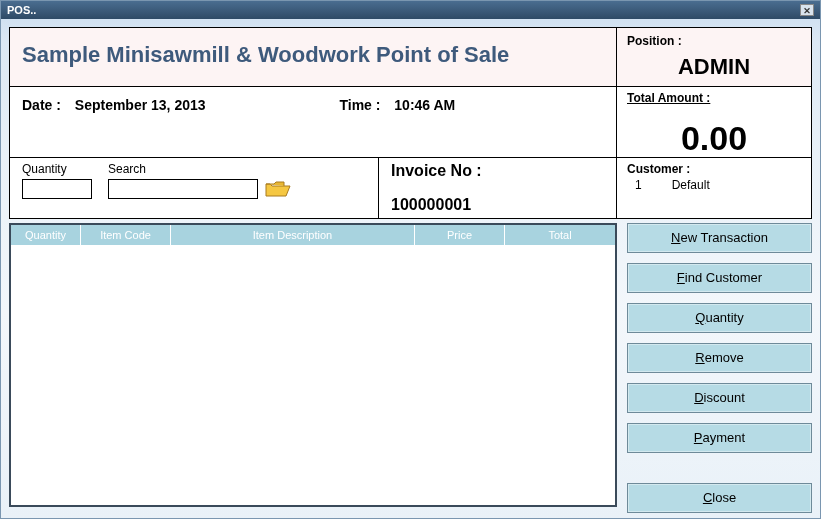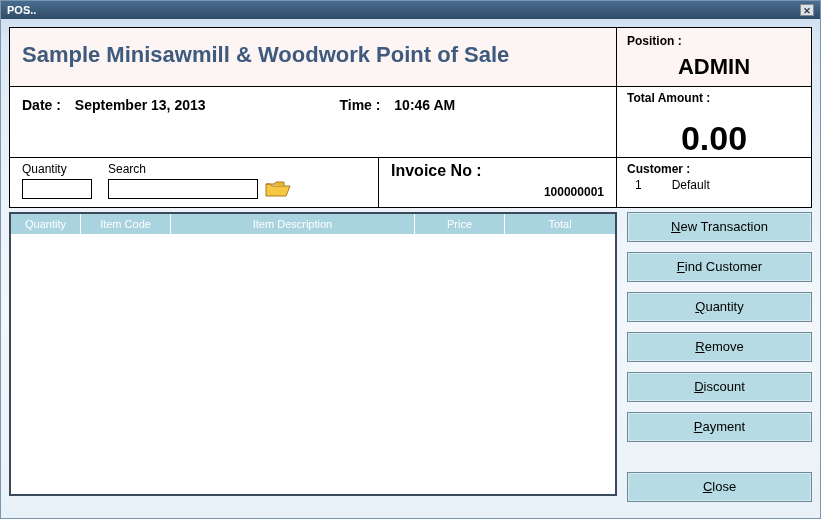--- a/index.html
+++ b/index.html
@@ -94,20 +94,21 @@
     width: 195px;
     border: 1px solid #000;
     border-top: none;
     border-left: none;
     background: #fff;
     padding: 4px 10px 2px 10px;
   }
   .total-panel .lbl {
     font-size: 12px;
     font-weight: bold;
+    text-decoration: underline;
   }
   .total-panel .amount {
     text-align: center;
     font-size: 34px;
     font-weight: 800;
     line-height: 1;
     margin-top: 16px;
   }
   .row3 {
     display: flex;
@@ -153,24 +154,24 @@
     border-top: none;
     border-left: none;
     background: #fff;
     padding: 4px 12px 4px 12px;
   }
   .invoice-panel .lbl {
     font-size: 16px;
     font-weight: bold;
   }
   .invoice-panel .val {
-    text-align: right;
-    font-size: 12px;
+    text-align: left;
+    font-size: 16px;
     font-weight: 700;
-    margin-top: 5px;
+    margin-top: 16px;
   }
   .customer-panel {
     width: 195px;
     border: 1px solid #000;
     border-top: none;
     border-left: none;
     background: #fff;
     padding: 4px 10px;
     font-size: 12px;
   }

